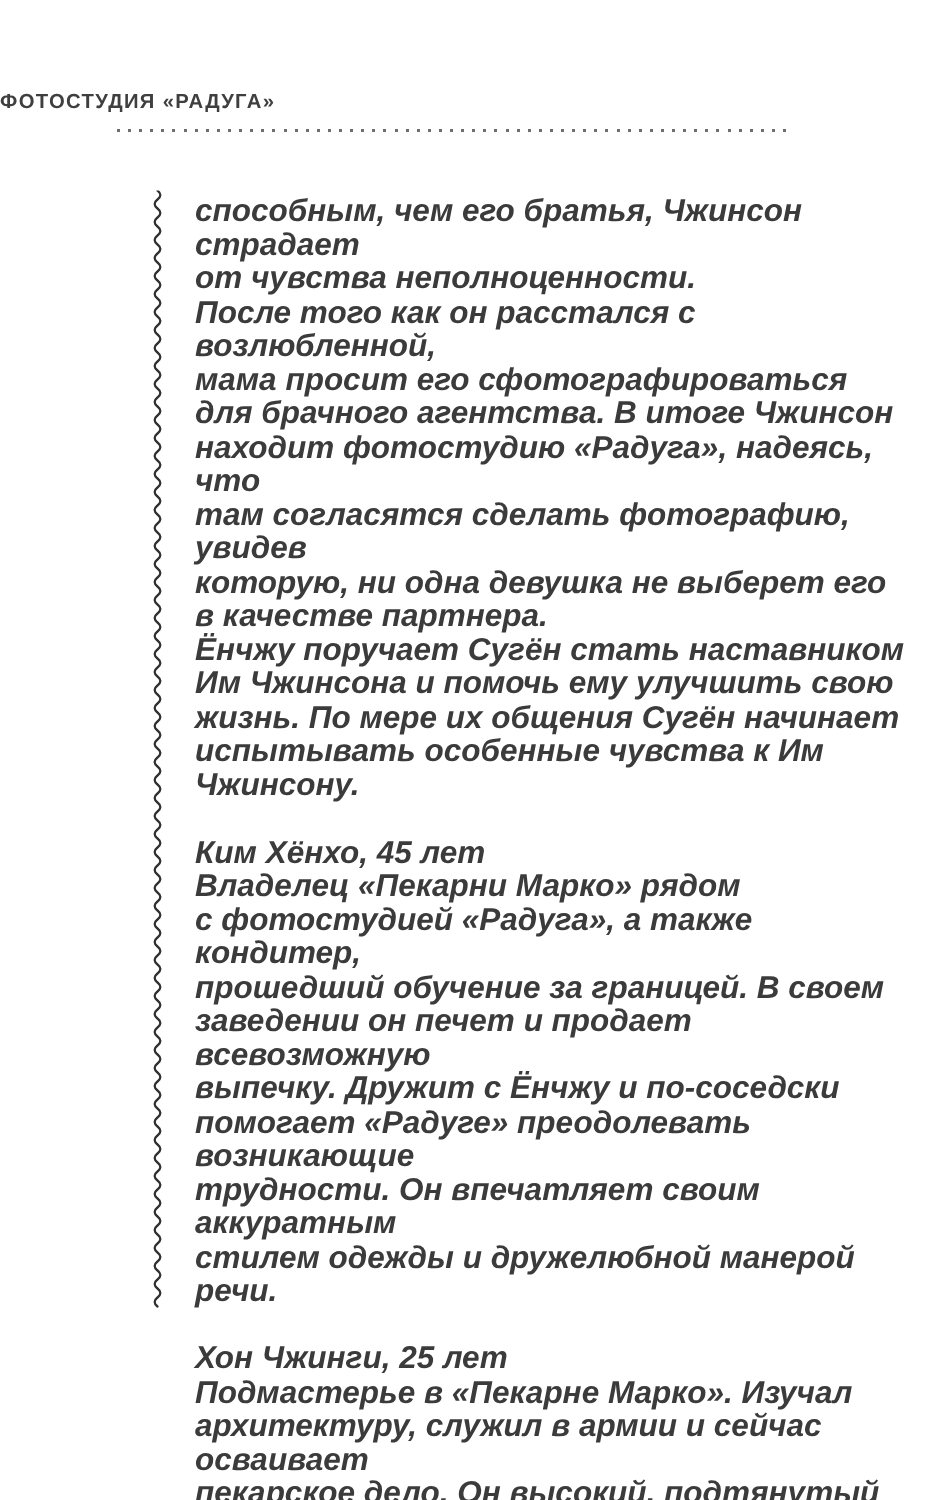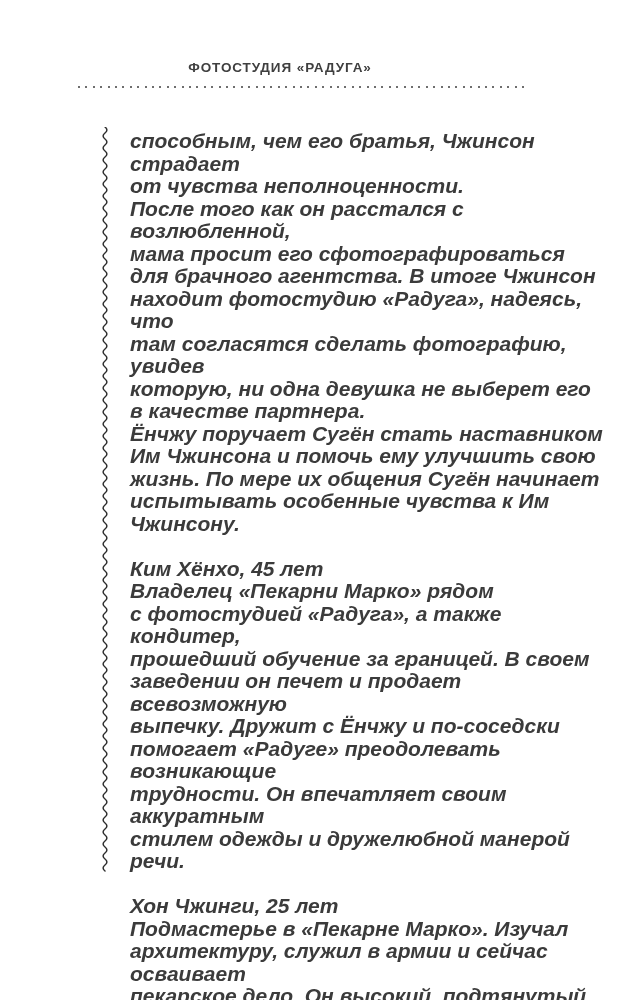--- a/index.html
+++ b/index.html
@@ -9,21 +9,21 @@
     height: 1000px;
     background: #ffffff;
     font-family: "Liberation Sans", sans-serif;
     overflow: hidden;
   }
   .header-title {
     position: absolute;
     top: 60px;
     left: 0;
     width: 560px;
-    text-align: center;
+    text-align: left;
     font-size: 13.5px;
     font-weight: bold;
     letter-spacing: 0.9px;
     color: #3f3f3f;
   }
   .dotted-divider {
     position: absolute;
     top: 86px;
     left: 78px;
     width: 446px;

